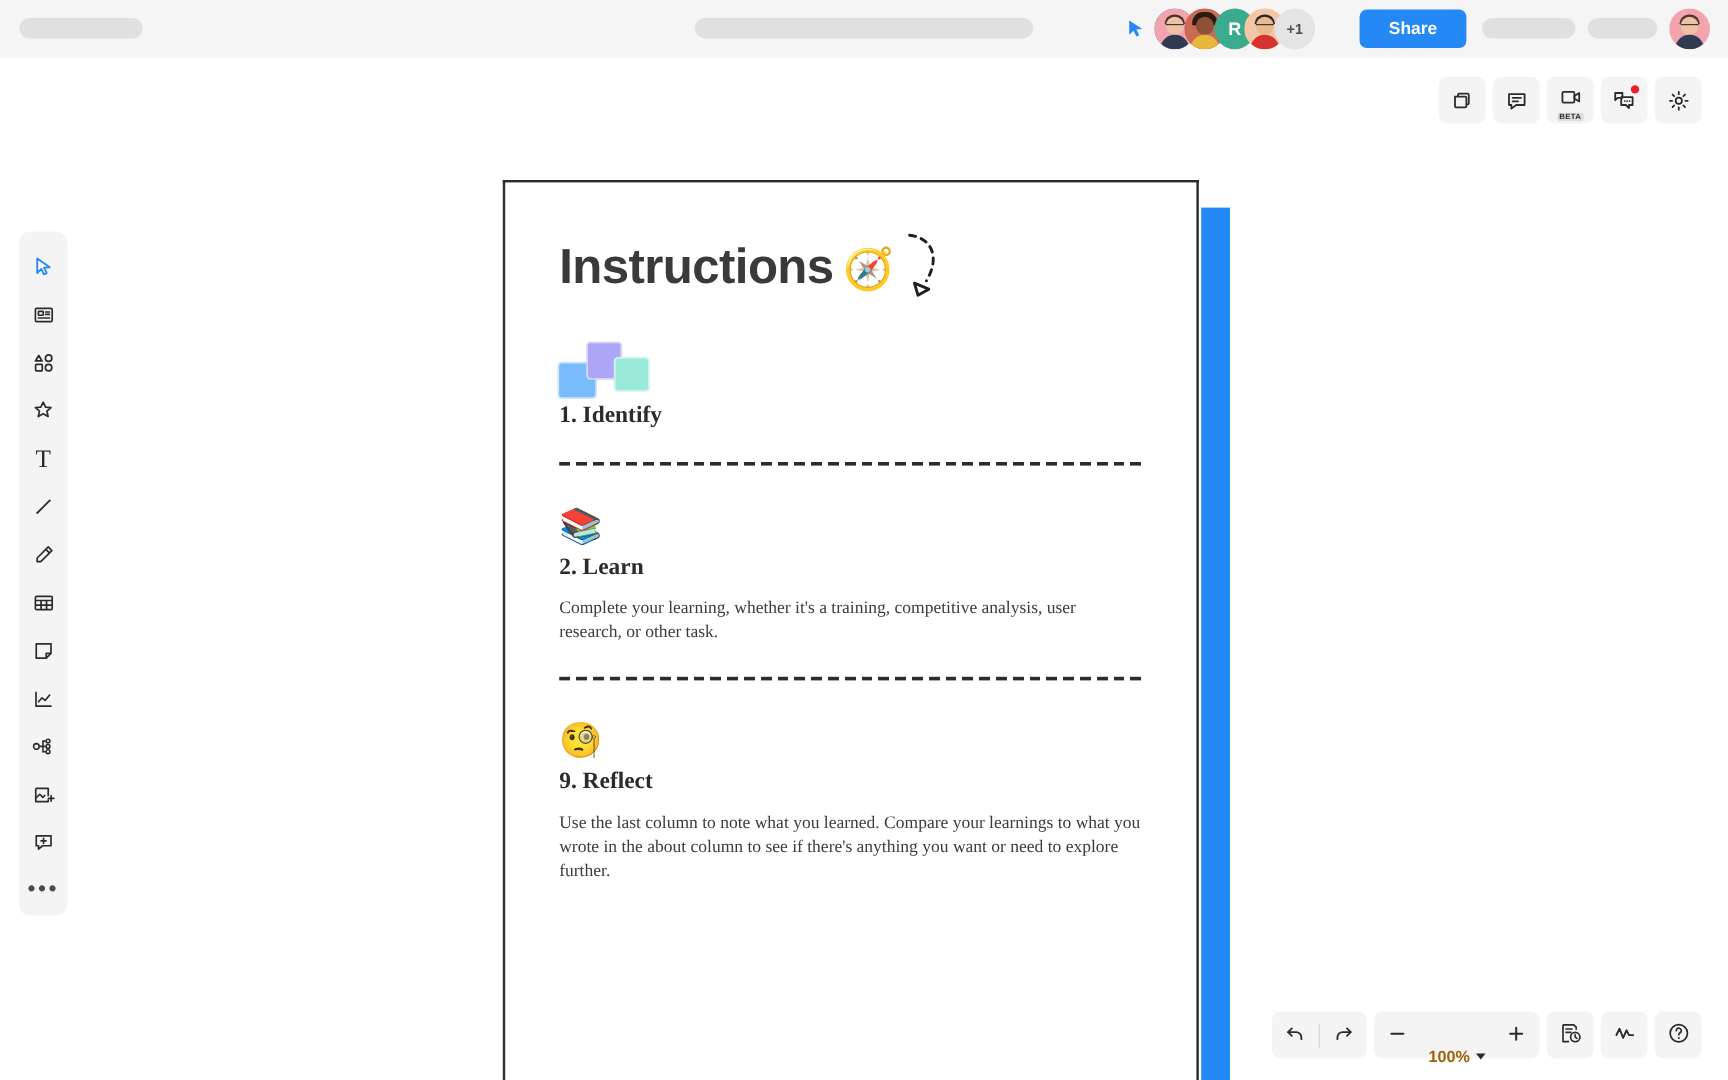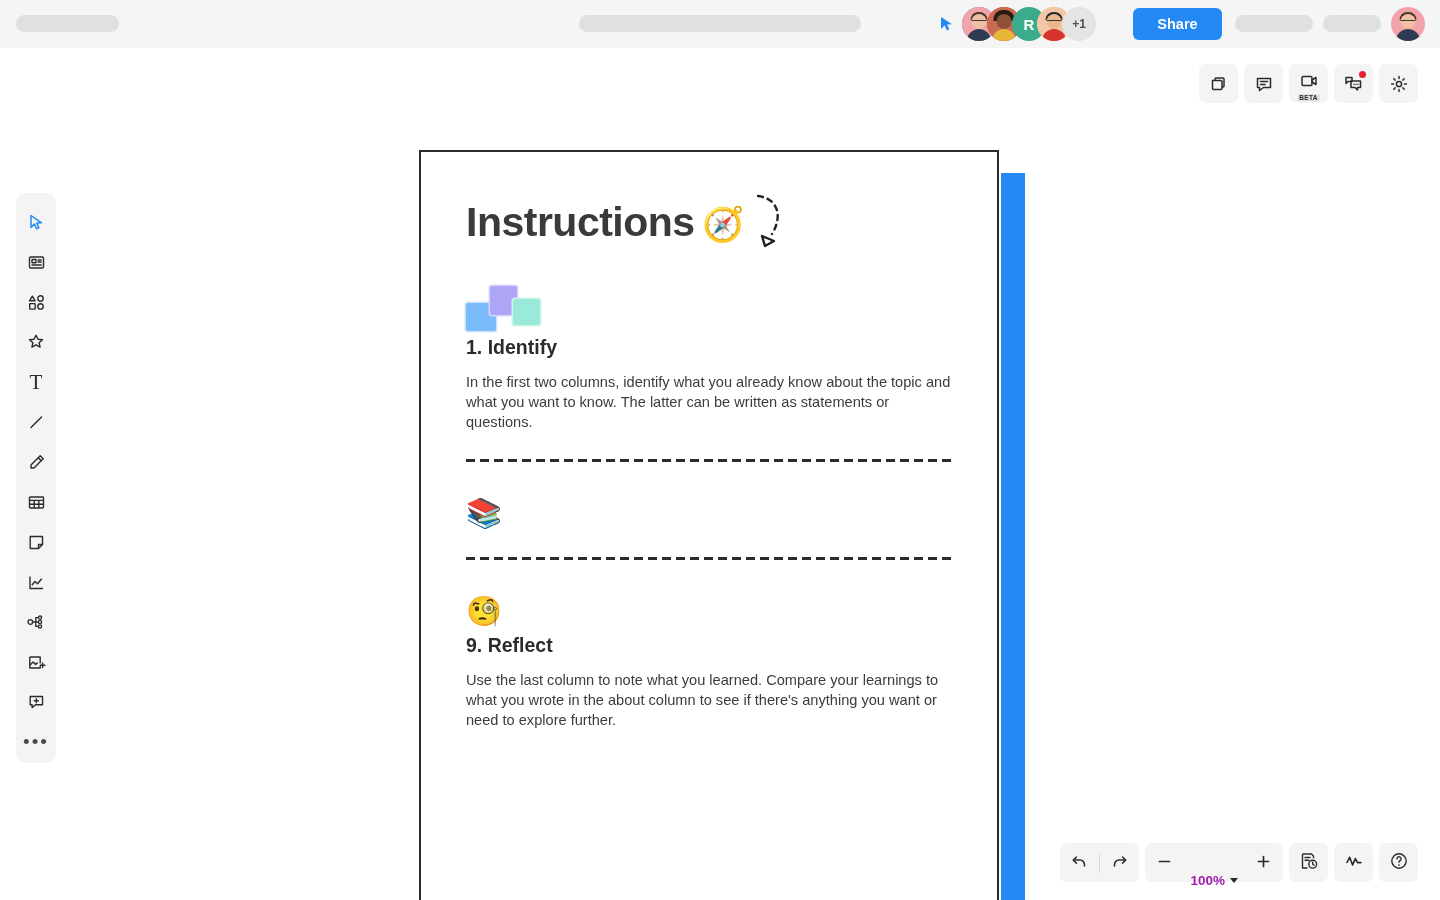--- a/index.html
+++ b/index.html
@@ -124,21 +124,21 @@
   .frame-inner { padding: 40px 45px 0 45px; }
 
   .doc-title {
     font-size: 41px; font-weight: bold; color: #3a3a3a;
     letter-spacing: -.5px; display: flex; align-items: center; gap: 8px;
     white-space: nowrap;
   }
   .title-emoji { font-size: 34px; position: relative; top: 2px; }
   .title-deco { position: relative; width: 46px; height: 60px; }
 
-  .section { margin-top: 34px; }
+  .section { margin-top: 34px; font-family: Liberation Serif, serif; }
   .sec-icon-sq { position: relative; width: 56px; height: 40px; margin-bottom: 10px; }
   .sq {
     position: absolute; border-radius: 2px;
   }
   .sq-blue  { left: 0;  top: 17px; width: 30px; height: 28px;
               background: #79bbfb; box-shadow: 0 0 0 1.5px #cfe4fb; }
   .sq-purple{ left: 24px;top: 0;   width: 27px; height: 29px;
               background: #ada6f7; box-shadow: 0 0 0 1.5px #d9d5fb; }
   .sq-mint  { left: 47px;top: 13px;width: 27px; height: 26px;
               background: #9aeada; box-shadow: 0 0 0 1.5px #cdf3ec; }
@@ -163,21 +163,21 @@
     height: 39px; background: #f4f4f4; border-radius: 7px;
     display: flex; align-items: center;
   }
   .bb-btn {
     height: 39px; min-width: 39px; border: none; background: transparent;
     display: flex; align-items: center; justify-content: center;
     cursor: pointer; color: #2b2b2b; padding: 0 8px;
   }
   .bb-sep { width: 1px; height: 20px; background: #d8d8d8; }
   .zoom-label {
-    font-size: 13.5px; font-weight: bold; color: #a21caf;
+    font-size: 13.5px; font-weight: bold; color: #a16207;
     display: flex; align-items: center; gap: 5px; padding: 0 6px;
     cursor: pointer; background: transparent; border: none;
     font-family: "Liberation Sans", sans-serif;
     margin-top: 36px;
   }
   .caret { width: 0; height: 0; border-left: 4px solid transparent;
            border-right: 4px solid transparent; border-top: 5px solid #2b2b2b; }
 </style>
 </head>
 <body>
@@ -409,26 +409,27 @@
         </span>
       </div>
 
       <div class="section">
         <div class="sec-icon-sq">
           <span class="sq sq-blue"></span>
           <span class="sq sq-purple"></span>
           <span class="sq sq-mint"></span>
         </div>
         <div class="sec-title">1. Identify</div>
-        <div class="sec-body">In the first two columns, identify what you already know about the topic and what you want to know. The latter can be written as statements or questions.</div>
         <div class="divider"></div>
       </div>
 
       <div class="section">
         <span class="sec-emoji">📚</span>
+        <div class="sec-title">2. Learn</div>
+        <div class="sec-body">Complete your learning, whether it's a training, competitive analysis, user research, or other task.</div>
         <div class="divider"></div>
       </div>
 
       <div class="section">
         <span class="sec-emoji">🧐</span>
         <div class="sec-title">9. Reflect</div>
         <div class="sec-body">Use the last column to note what you learned. Compare your learnings to what you wrote in the about column to see if there's anything you want or need to explore further.</div>
       </div>
 
     </div>

